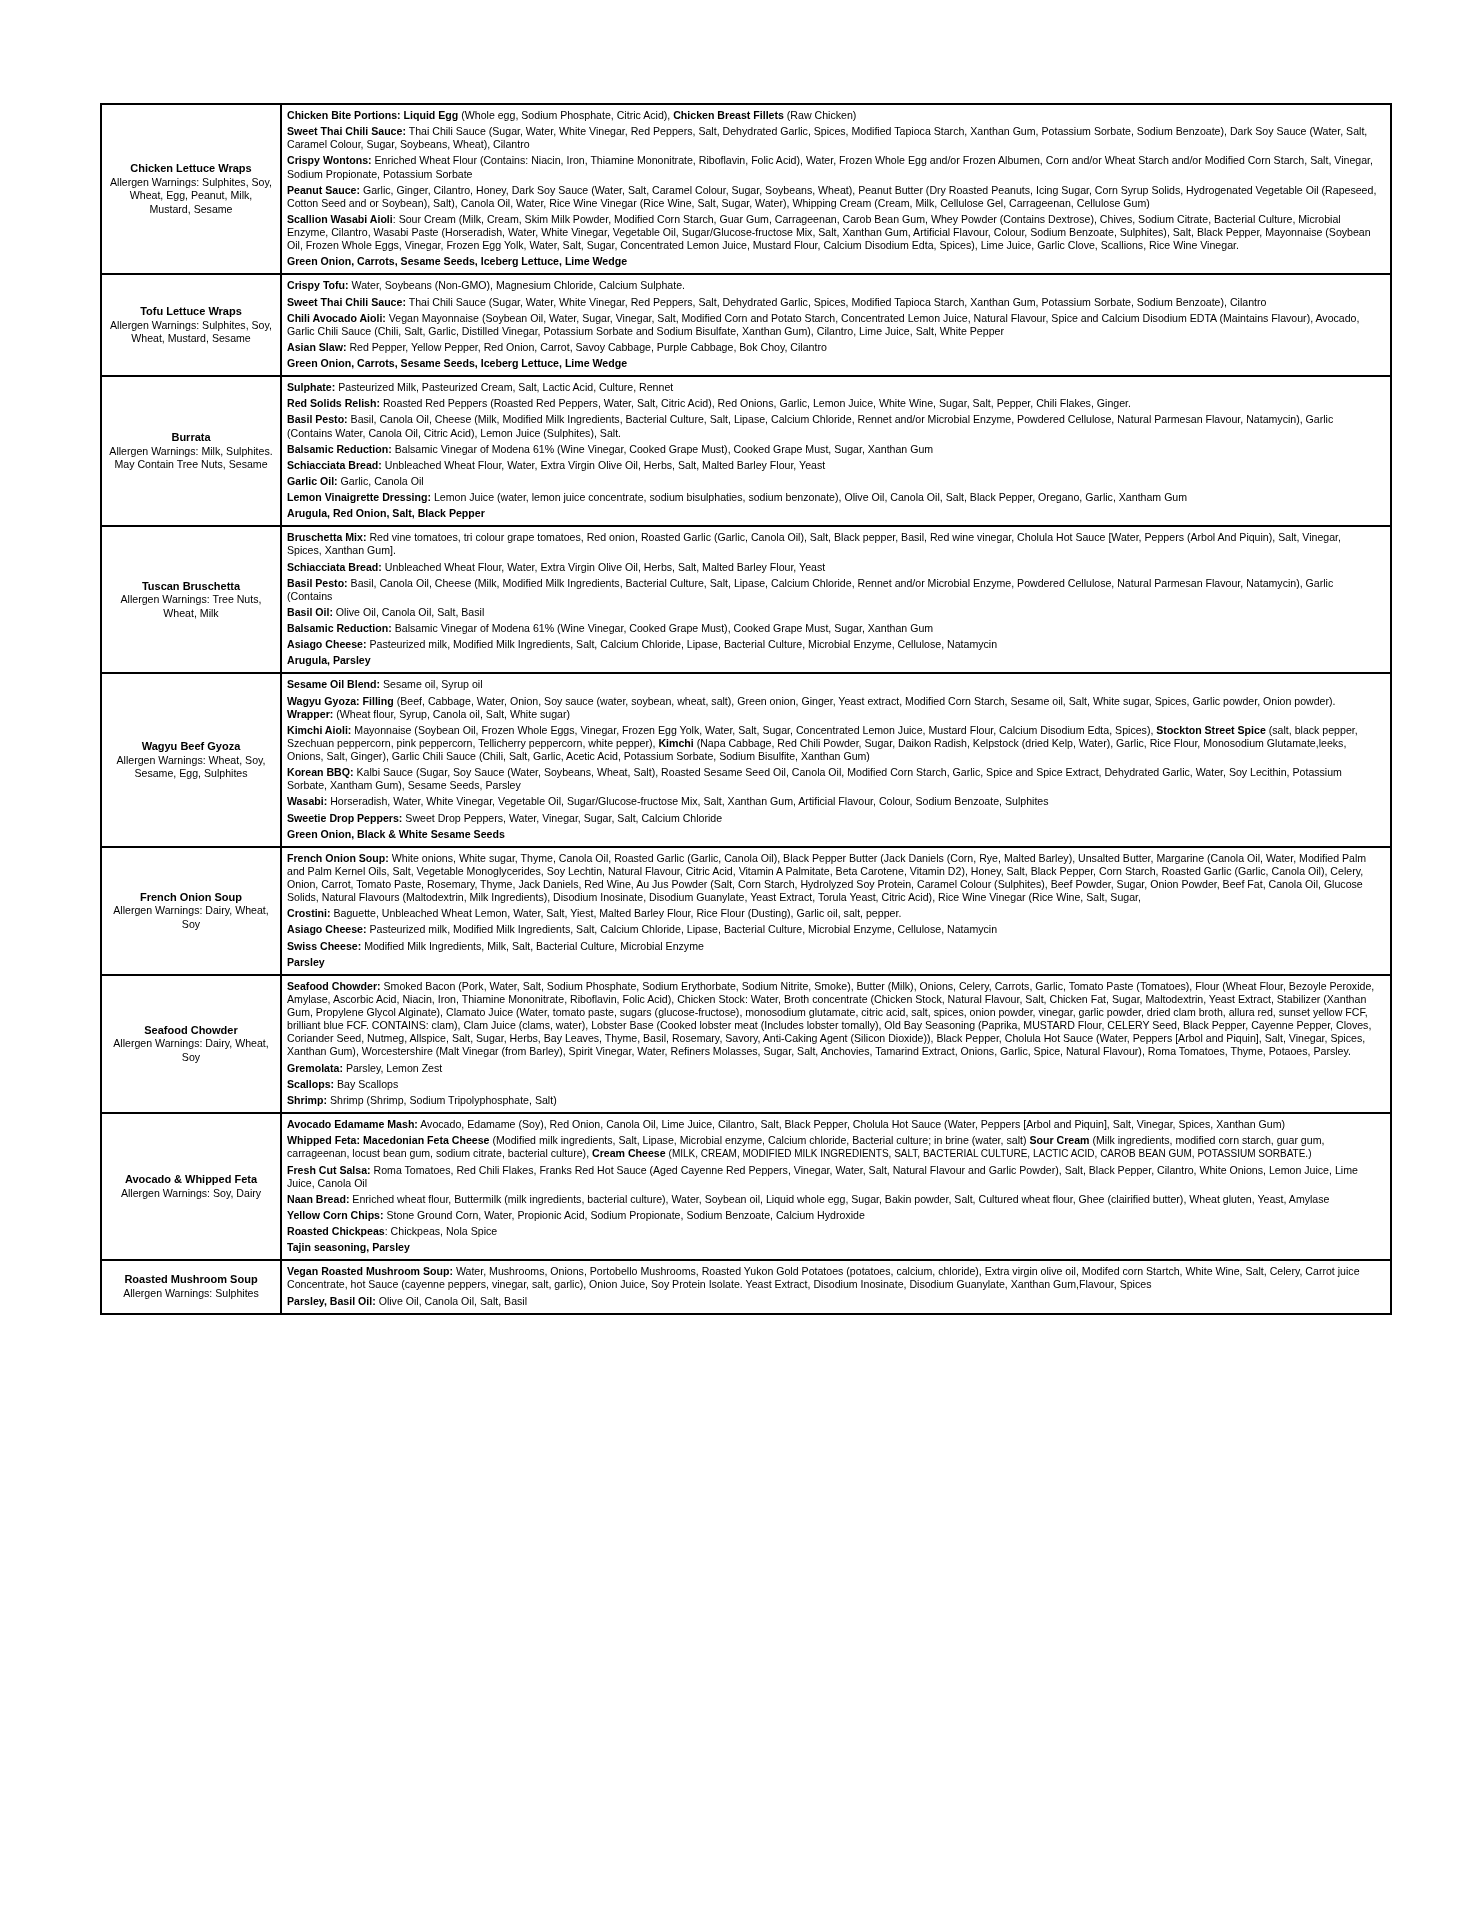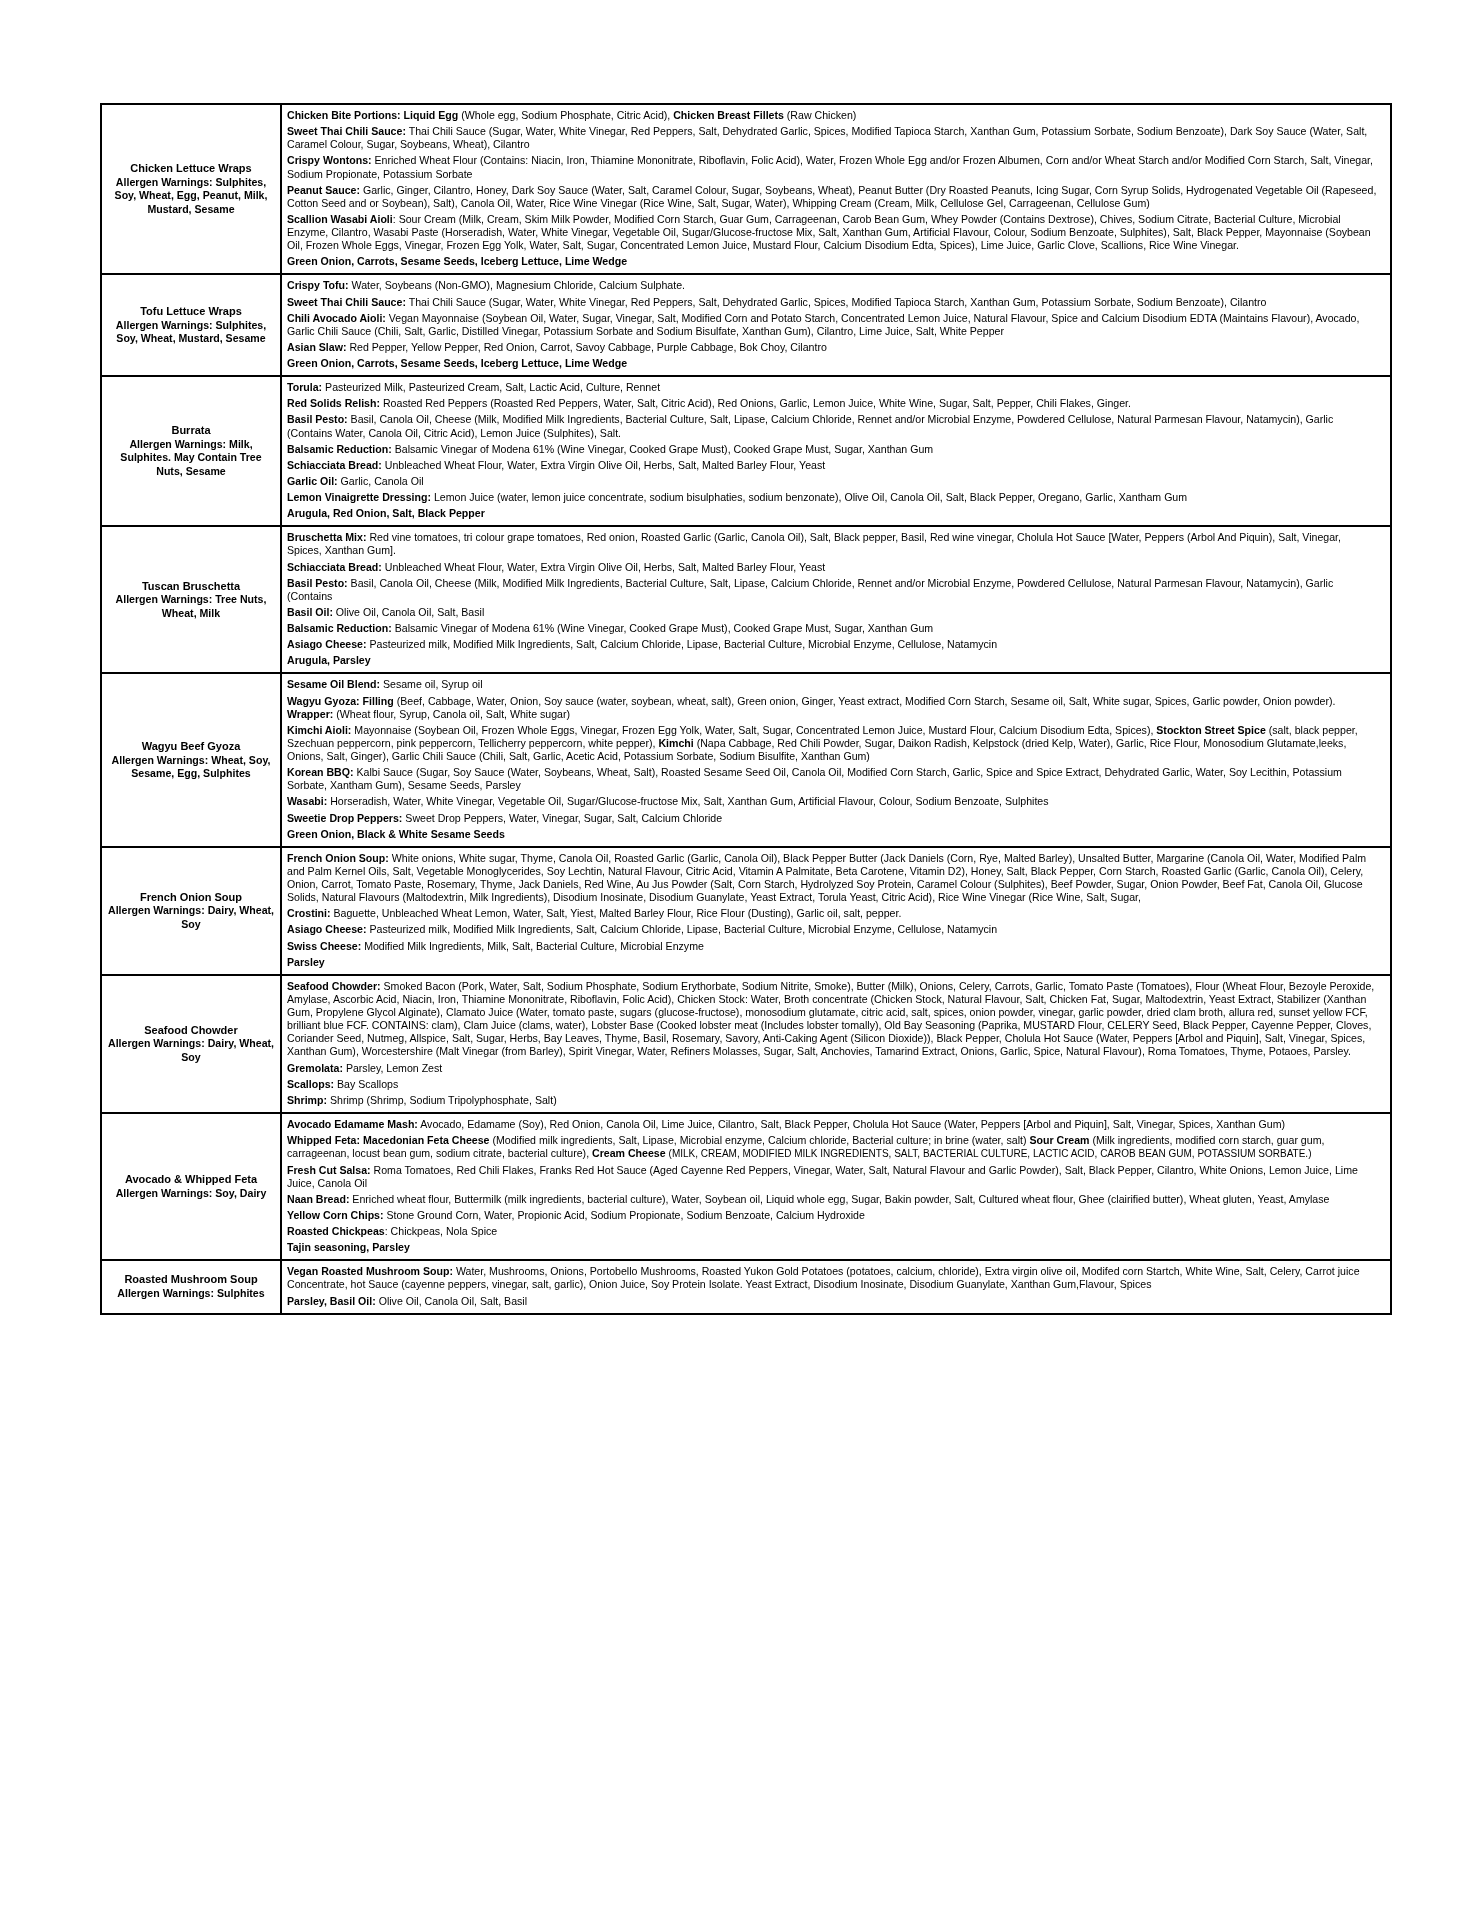--- a/index.html
+++ b/index.html
@@ -2,21 +2,21 @@
 <html><head>
 <meta charset="utf-8">
 <style>
   html,body{margin:0;padding:0;background:#ffffff;}
   .page{position:relative;width:1484px;height:1920px;background:#ffffff;font-family:"Liberation Sans",sans-serif;color:#000;}
   table.allergen{position:absolute;left:100px;top:103px;width:1292px;border-collapse:collapse;table-layout:fixed;}
   table.allergen, table.allergen td{border:2px solid #000;}
   td.dish-cell{width:166px;border-right-width:1px;text-align:center;vertical-align:middle;padding:4px 6px;}
   td.ing-cell{vertical-align:top;padding:1px 12px 2px 5px;border-left-width:1px;}
   .dish-name{font-size:11px;font-weight:700;line-height:1.25;}
-  .allergens{font-size:10.6px;font-weight:700;line-height:1.25;}
+  .allergens{font-size:10.6px;font-weight:400;line-height:1.25;}
   p.entry{margin:3px 0;font-size:10.6px;line-height:1.24;}
   p.entry b{font-weight:700;}
   span.small{font-size:10px;}
 </style>
 </head>
 <body>
 
 <div class="page">
   <table class="allergen">
     <tbody>
@@ -46,21 +46,21 @@
             <p class="entry"><b>Asian Slaw:</b><span> Red Pepper, Yellow Pepper, Red Onion, Carrot, Savoy Cabbage, Purple Cabbage, Bok Choy, Cilantro</span></p>
             <p class="entry"><b>Green Onion, Carrots, Sesame Seeds, Iceberg Lettuce, Lime Wedge</b></p>
           </td>
         </tr>
         <tr>
           <td class="dish-cell">
             <div class="dish-name">Burrata</div>
             <div class="allergens">Allergen Warnings: Milk, Sulphites. May Contain Tree Nuts, Sesame</div>
           </td>
           <td class="ing-cell">
-            <p class="entry"><b>Torula:</b><span> Pasteurized Milk, Pasteurized Cream, Salt, Lactic Acid, Culture, Rennet</span></p>
+            <p class="entry"><b>Sulphate:</b><span> Pasteurized Milk, Pasteurized Cream, Salt, Lactic Acid, Culture, Rennet</span></p>
             <p class="entry"><b>Red Solids Relish:</b><span> Roasted Red Peppers (Roasted Red Peppers, Water, Salt, Citric Acid), Red Onions, Garlic, Lemon Juice, White Wine, Sugar, Salt, Pepper, Chili Flakes, Ginger.</span></p>
             <p class="entry"><b>Basil Pesto:</b><span> Basil, Canola Oil, Cheese (Milk, Modified Milk Ingredients, Bacterial Culture, Salt, Lipase, Calcium Chloride, Rennet and/or Microbial Enzyme, Powdered Cellulose, Natural Parmesan Flavour, Natamycin), Garlic (Contains Water, Canola Oil, Citric Acid), Lemon Juice (Sulphites), Salt.</span></p>
             <p class="entry"><b>Balsamic Reduction:</b><span> Balsamic Vinegar of Modena 61% (Wine Vinegar, Cooked Grape Must), Cooked Grape Must, Sugar, Xanthan Gum</span></p>
             <p class="entry"><b>Schiacciata Bread:</b><span> Unbleached Wheat Flour, Water, Extra Virgin Olive Oil, Herbs, Salt, Malted Barley Flour, Yeast</span></p>
             <p class="entry"><b>Garlic Oil:</b><span> Garlic, Canola Oil</span></p>
             <p class="entry"><b>Lemon Vinaigrette Dressing:</b><span> Lemon Juice (water, lemon juice concentrate, sodium bisulphaties, sodium benzonate), Olive Oil, Canola Oil, Salt, Black Pepper, Oregano, Garlic, Xantham Gum</span></p>
             <p class="entry"><b>Arugula, Red Onion, Salt, Black Pepper</b></p>
           </td>
         </tr>
         <tr>

